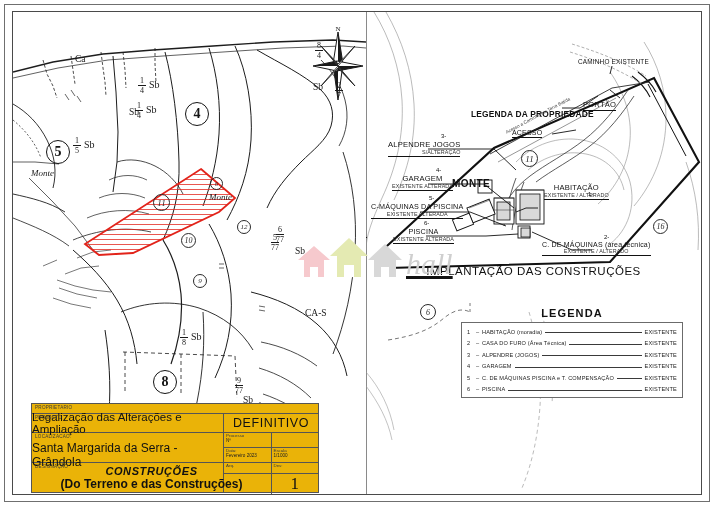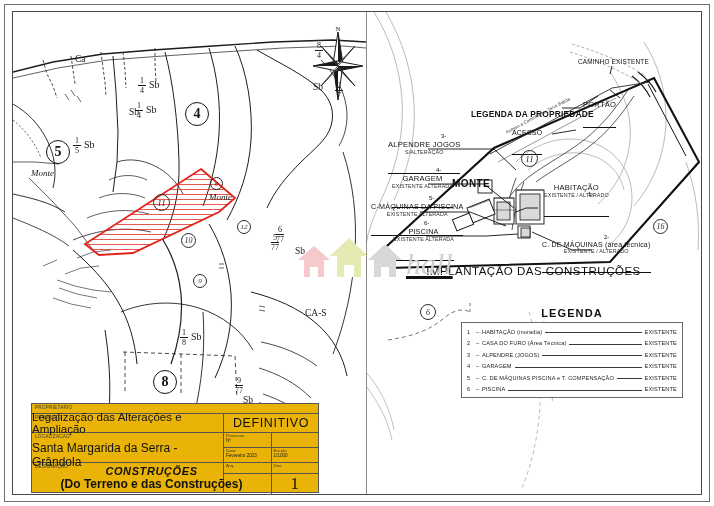--- a/index.html
+++ b/index.html
@@ -51,21 +51,21 @@
                 font-size:11.5px;letter-spacing:.55px;color:#1a1a1a;}
 
   
   .redparcel{position:absolute;left:0;top:0;}
 
   
   .lbl{position:absolute;white-space:nowrap;color:#111;}
   .lbl .l1{display:block;font-size:7.6px;letter-spacing:.2px;}
   .lbl .l2{display:block;font-size:5.4px;letter-spacing:.1px;color:#333;}
   .lbl.center{text-align:center;}
-  .lbl.underline{border-bottom:1.1px solid #111;padding-bottom:18px;}
+  .lbl.underline{border-bottom:1.1px solid #111;padding-bottom:1px;}
 
   .cap-impl{position:absolute;left:0;top:253px;width:335px;text-align:center;
             font-size:11.5px;letter-spacing:.5px;color:#111;}
 
   
   .legend-wrap{position:absolute;left:95px;top:295px;width:222px;}
   .legend-title{text-align:center;font-size:11px;font-weight:bold;
                 letter-spacing:1.1px;color:#111;margin-bottom:3px;}
   .legend-box{border:1px solid #6b6b6b;padding:3px 5px 2px 5px;background:#fff;}
   .legend-row{display:flex;align-items:center;font-size:5.6px;
@@ -389,21 +389,21 @@
         </div>
         <div class="lbl underline" style="left: 217px; top: 88px;">
           <span class="l1" style="font-size: 7.6px;">PORTÃO</span>
         </div>
         <div class="lbl" style="left: 105px; top: 97px;">
           <span class="l1" style="font-size: 8.4px; font-weight: bold;">LEGENDA DA PROPRIEDADE</span>
         </div>
         <div class="lbl underline" style="left: 146px; top: 117px;">
           <span class="l1" style="font-size: 7px;">ACESSO</span>
         </div>
-        <div class="lbl center underline" style="left: 22px; top: 128px;">
+        <div class="lbl center underline" style="left: 22px; top: 128px; text-align: right;">
           <span class="l1" style="font-size: 7.6px;">ALPENDRE JOGOS</span>
           <span class="l2">S/ALTERAÇÃO</span>
         </div>
         <div class="lbl center underline" style="left: 26px; top: 162px;">
           <span class="l1" style="font-size: 7.6px;">GARAGEM</span>
           <span class="l2">EXISTENTE ALTERADA</span>
         </div>
         <div class="lbl center underline" style="left: 5px; top: 190px;">
           <span class="l1" style="font-size: 7.2px;">C-MÁQUINAS DA PISCINA</span>
           <span class="l2">EXISTENTE ALTERADA</span>

